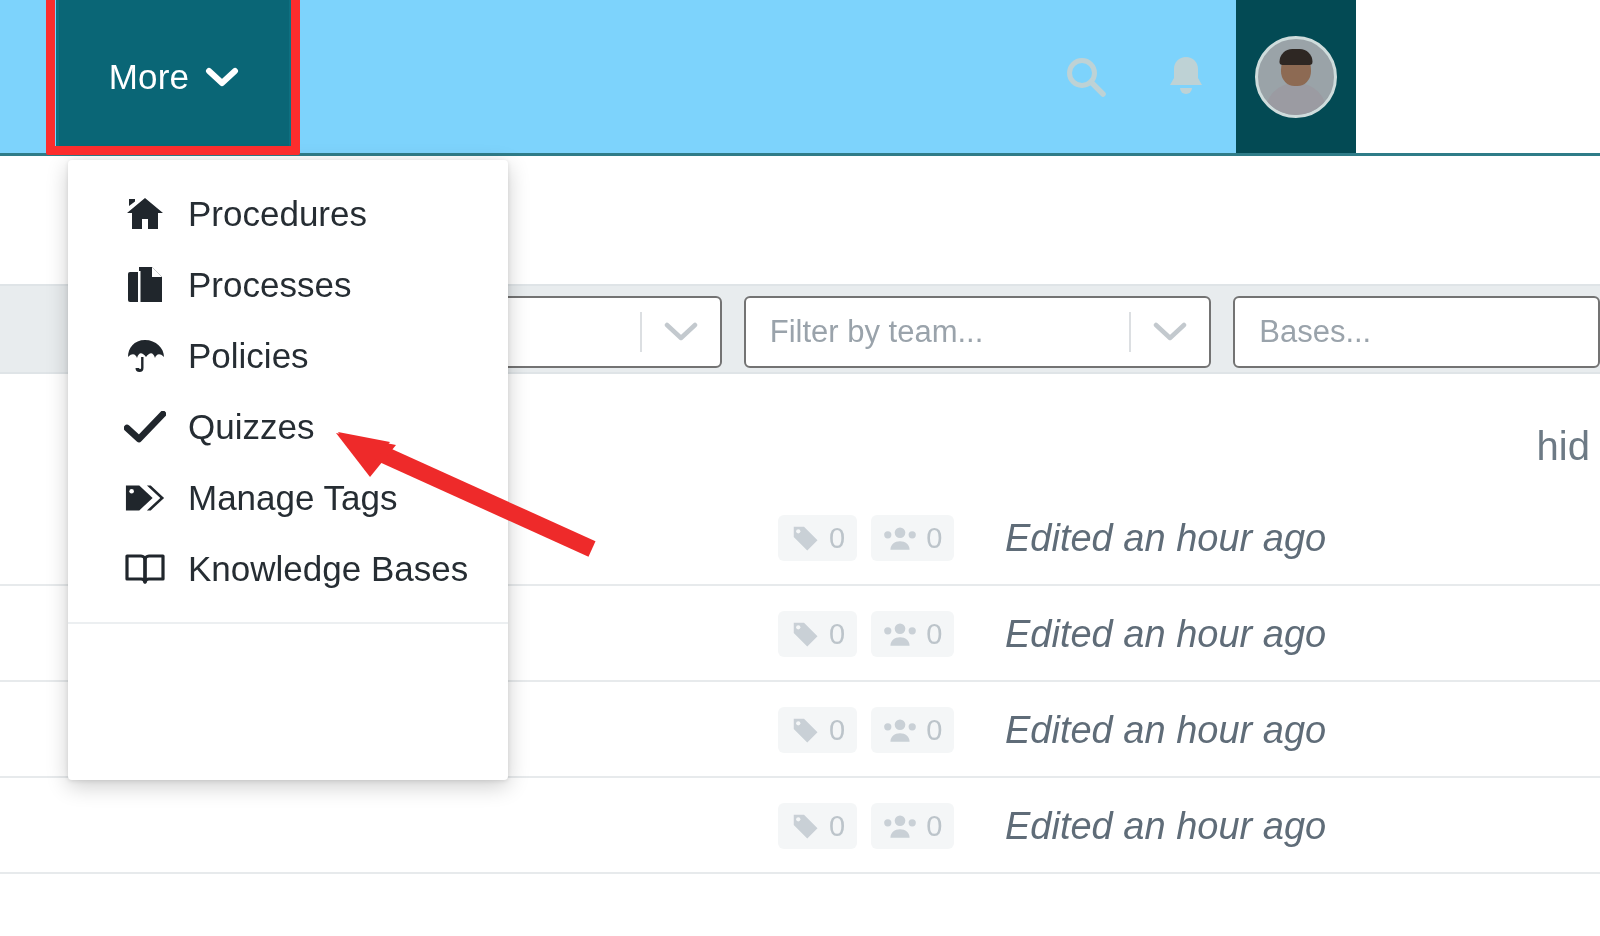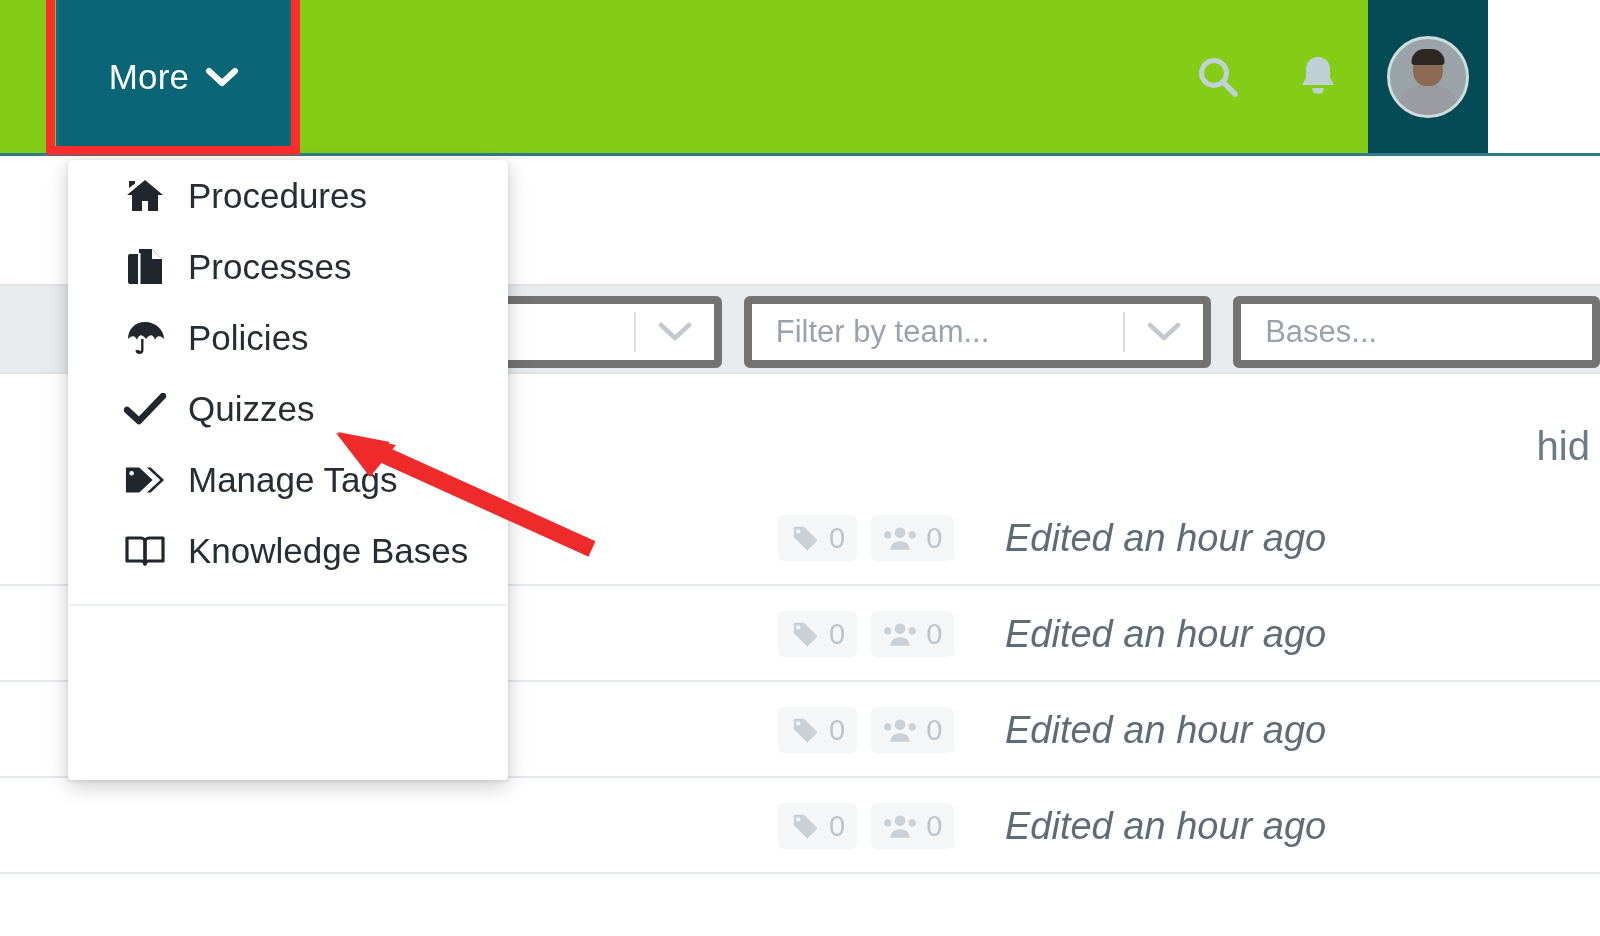--- a/index.html
+++ b/index.html
@@ -6,22 +6,22 @@
   html, body {
     width: 1600px; height: 936px;
     overflow: hidden;
     background: #ffffff;
     font-family: "Liberation Sans", sans-serif;
   }
   #app { position: relative; width: 1600px; height: 936px; overflow: hidden; }
 
   
   .header {
-    position: absolute; left: 0; top: 0; width: 1488px; height: 155px;
-    background: #84cc16;
+    position: absolute; left: 0; top: 0; width: 1356px; height: 155px;
+    background: #7dd3fc;
   }
   .header-dark {
     position: absolute; right: 0; top: 0; width: 120px; height: 155px;
     background: #034a54;
   }
   .header-underline {
     position: absolute; left: 0; top: 153px; width: 1600px; height: 3px;
     background: #2f7c88;
   }
   .more-btn {
@@ -84,21 +84,21 @@
     border-top: 2px solid #dfe4e7;
     border-bottom: 2px solid #dfe4e7;
   }
   .toolbar-row {
     position: absolute; left: 0; top: 140px; width: 1600px; height: 72px;
     display: flex; align-items: center; gap: 22px;
     padding-left: 300px;
   }
   .select-box {
     height: 72px; background: #ffffff;
-    border: 8px solid #737373; border-radius: 6px;
+    border: 2px solid #737373; border-radius: 6px;
     display: flex; align-items: center; justify-content: flex-end;
     cursor: pointer; position: relative;
   }
   .select-box .ph {
     position: absolute; left: 24px; top: 50%; transform: translateY(-50%);
     color: #9aa3ab; font-size: 31px; white-space: nowrap;
   }
   .sep-line {
     width: 2px; height: 40px; background: #dcdfe2; margin-right: 22px;
   }
@@ -143,21 +143,21 @@
   }
   .menu-item {
     height: 71px; display: flex; align-items: center;
     padding-left: 56px; gap: 22px; cursor: pointer;
   }
   .menu-item .mlabel { font-size: 35px; color: #262d33; white-space: nowrap; }
   .menu-item .micon {
     width: 42px; display: flex; align-items: center; justify-content: center;
     color: #20262c;
   }
-  .menu-top { }
+  .menu-top { padding-top: 18px; }
   .menu-divider {
     height: 2px; background: #eceff1; margin: 18px 0 14px 0;
   }
   .menu-item.small { height: 60px; }
   .menu-item.small .mlabel { font-size: 31px; color: #333b42; }
   .menu-item.small .micon { width: 40px; }
 
   
   .anno-box {
     position: absolute; left: 46px; top: -9px;

